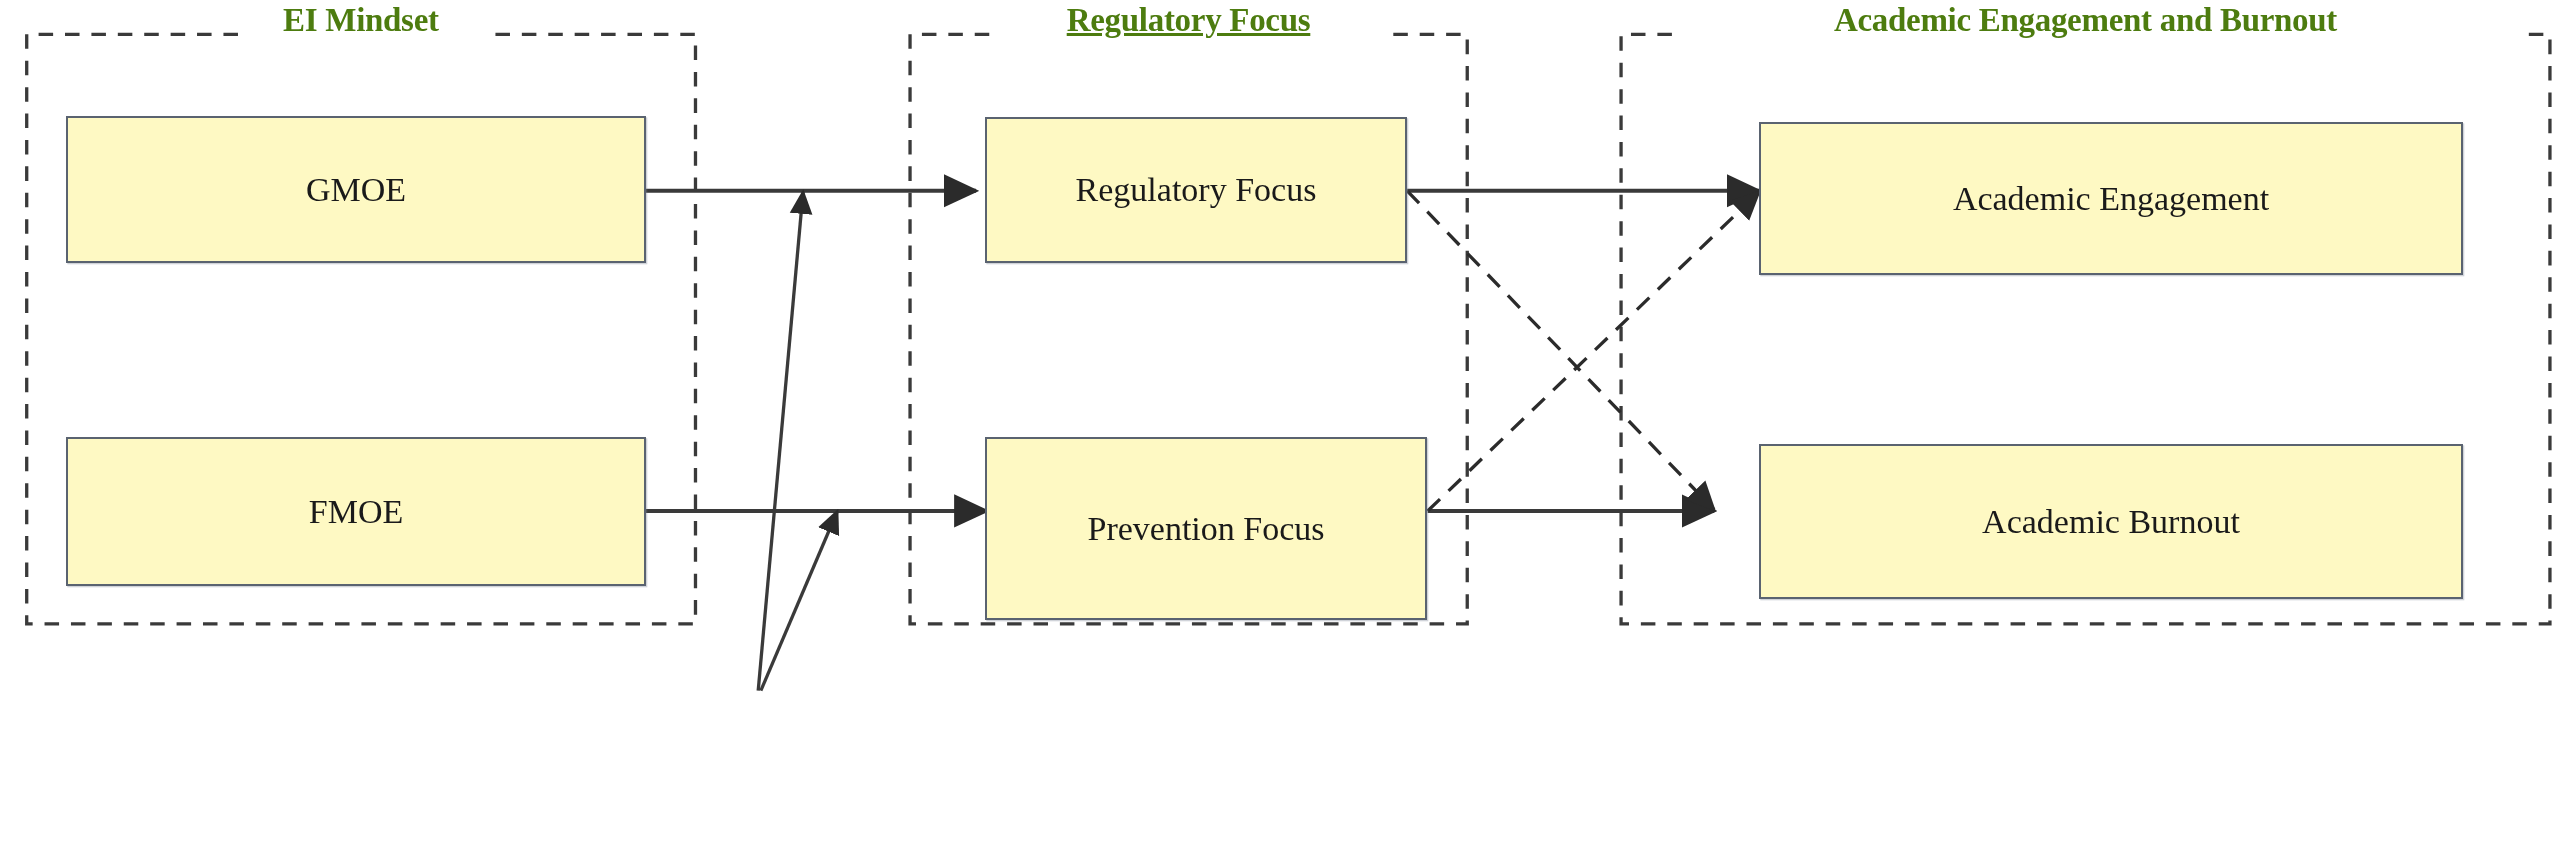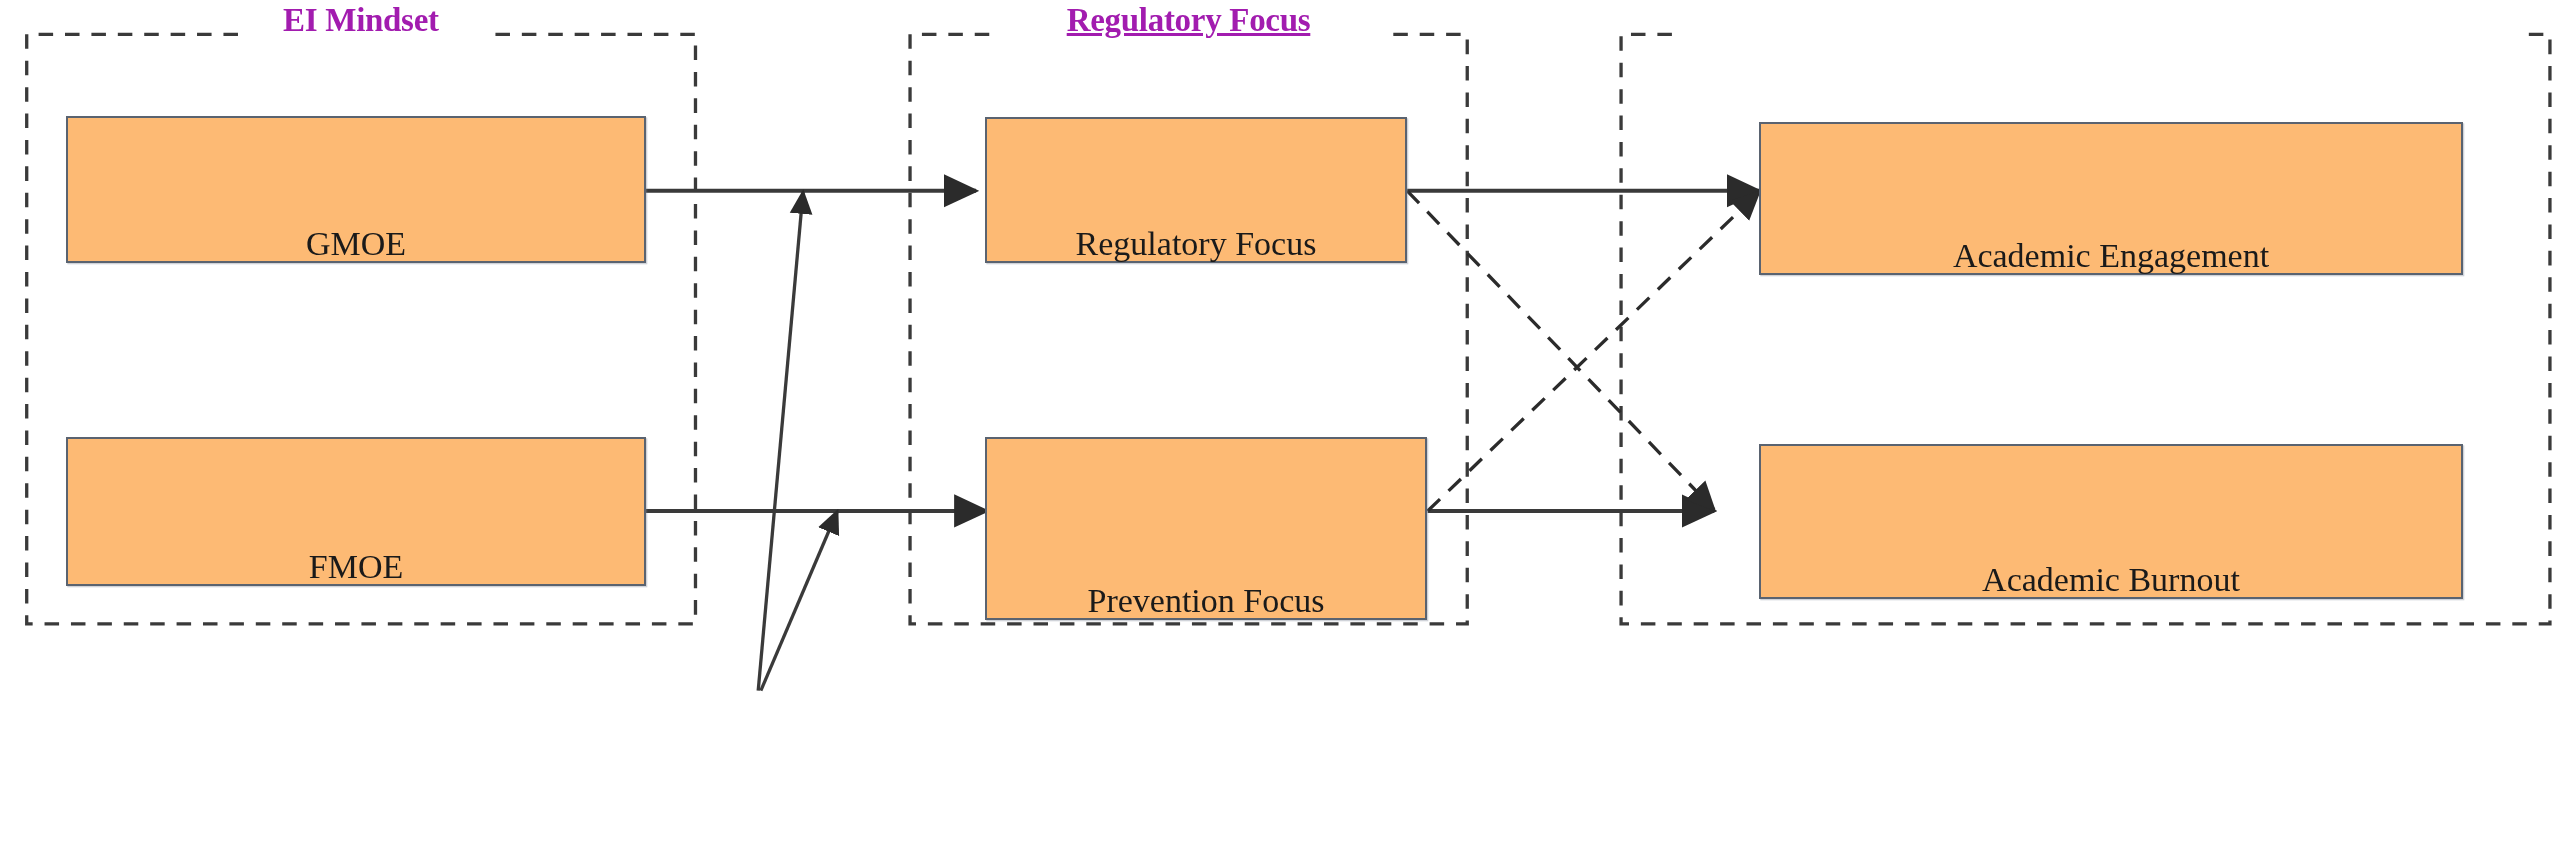--- a/index.html
+++ b/index.html
@@ -21,33 +21,33 @@
     left: 0;
     top: 0;
     width: 2576px;
     height: 849px;
   }
   .group-title {
     position: absolute;
     font-family: "Liberation Serif", "DejaVu Serif", serif;
     font-weight: bold;
     font-size: 33px;
-    color: #a21caf;
+    color: #4d7c0f;
     white-space: nowrap;
     text-align: center;
     line-height: 1;
     letter-spacing: -0.3px;
   }
   .node-box {
     position: absolute;
     box-sizing: border-box;
-    background: #fdba74;
+    background: #fef9c3;
     border: 2.6px solid #5a6370;
     display: flex;
-    align-items: flex-end;
+    align-items: center;
     justify-content: center;
     box-shadow: 1.3px 1.3px 0 rgba(120,130,145,0.35);
   }
   .node-label {
     font-family: "Liberation Serif", "DejaVu Serif", serif;
     font-weight: normal;
     font-size: 34px;
     color: #1a1a1a;
     white-space: nowrap;
     line-height: 1;
@@ -97,20 +97,21 @@
 
     <line x1="1148" y1="1046" x2="1216" y2="290" stroke="#3a3a3a" stroke-width="5" marker-end="url(#mod-arrow)"></line>
 
     <line x1="1152" y1="1046" x2="1268" y2="774" stroke="#3a3a3a" stroke-width="5" marker-end="url(#mod-arrow)"></line>
   </svg>
 
   <div class="group-title" style="left:26.4px; top:4px; width:669px;">EI Mindset</div>
 
   <div class="group-title" style="left:910px; top:4px; width:557px;text-decoration:underline;">Regulatory Focus</div>
 
+  <div class="group-title" style="left:1621px; top:4px; width:929px;">Academic Engagement and Burnout</div>
 
   <div class="node-box" style="left:66px; top:116px; width:580px; height:147px;">
     <span class="node-label">GMOE</span>
   </div>
 
   <div class="node-box" style="left:66px; top:437px; width:580px; height:149px;">
     <span class="node-label">FMOE</span>
   </div>
 
   <div class="node-box" style="left:985px; top:117px; width:422px; height:146px;">

